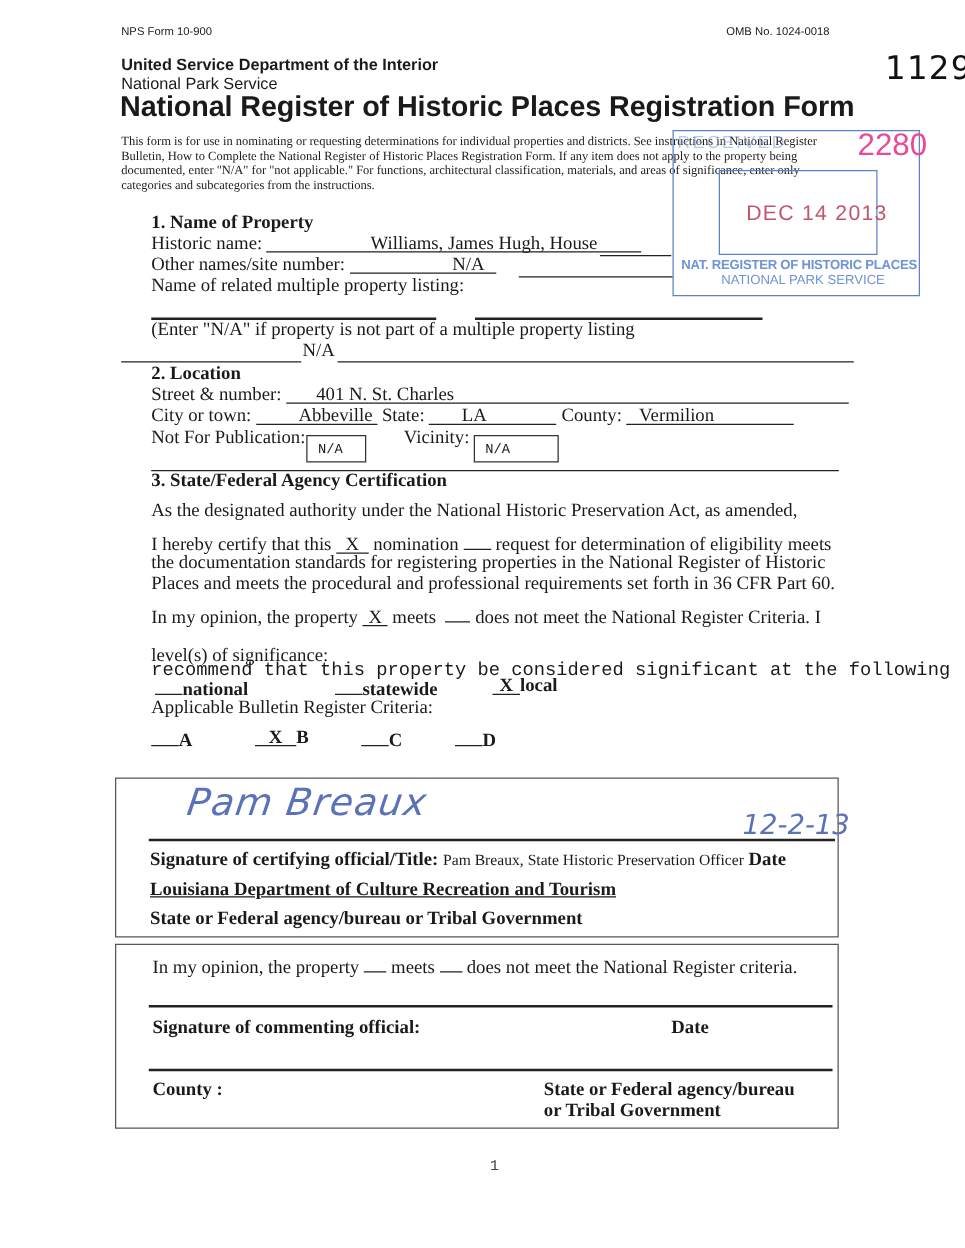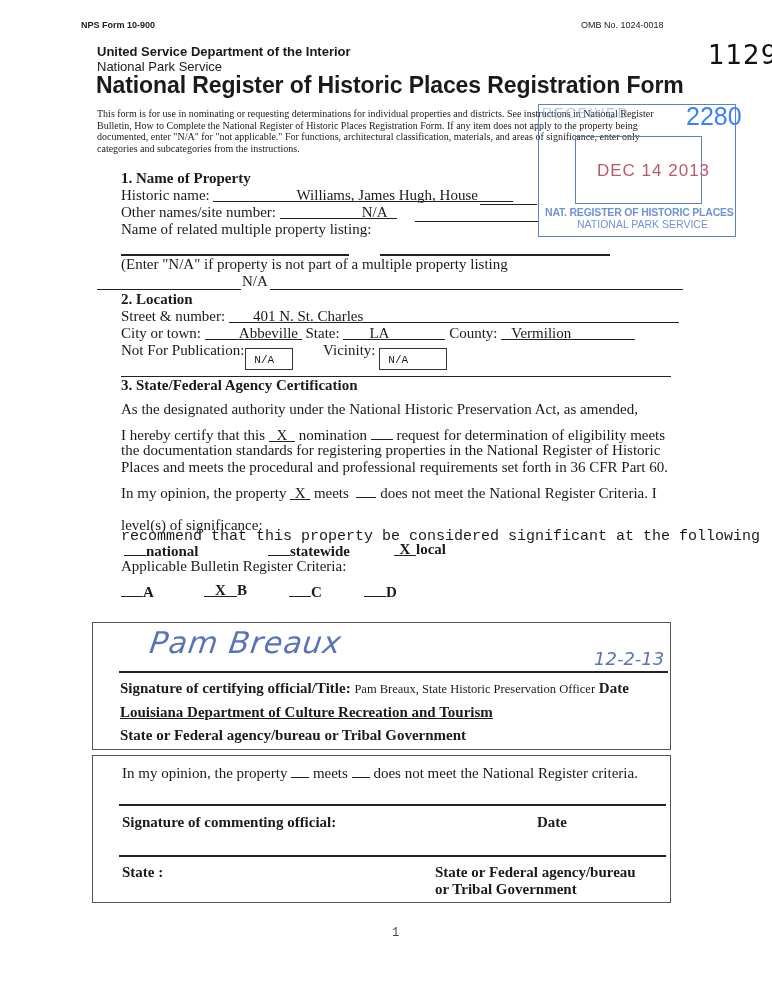--- a/index.html
+++ b/index.html
@@ -20,38 +20,38 @@
   .intro { font-size: 10px; line-height: 11.5px; }
   .box { position: absolute; border: 1px solid #555; }
   .napbox { display: inline-block; border: 1px solid #333; height: 20px; line-height: 22px; font-size: 11px; padding: 0 8px; vertical-align: -8px; }
   .stamp { position: absolute; border: 1.3px solid #5c82c8; color: #5c82c8; }
   .handwriting { font-family: "DejaVu Sans", sans-serif; font-style: italic; color: #5a72b8; }
   .hw-black { font-family: "DejaVu Sans", sans-serif; color: #111; }
 </style>
 </head>
 <body>
 
-<div class="abs sans small" style="left:81px; top:20px;font-weight:bold;">NPS Form 10-900</div>
+<div class="abs sans small" style="left:97px; top:20px;">NPS Form 10-900</div>
 <div class="abs sans small" style="left:581px; top:20px;">OMB No. 1024-0018</div>
 <div class="abs hw-black" style="left:708px; top:40px; font-size:26px; letter-spacing:1px;">1129</div>
 <div class="abs sans b" style="left:97px; top:44px; font-size:13px;">United Service Department of the Interior</div>
 <div class="abs sans" style="left:97px; top:59px; font-size:13px;">National Park Service</div>
 <div class="abs sans b" style="left:96px; top:72px; font-size:23px; letter-spacing:-0.1px;">National Register of Historic Places Registration Form</div>
 
 <div class="abs serif intro" style="left:97px; top:108px; width:592px; white-space:normal; text-align:justify;">
   <div>This form is for use in nominating or requesting determinations for individual properties and districts.  See instructions in National Register</div>
   <div><span>Bulletin, </span><span class="i">How to Complete the National Register of Historic Places Registration Form.</span><span>  If any item does not apply to the property being</span></div>
   <div>documented, enter "N/A" for "not applicable."  For functions, architectural classification, materials, and areas of significance, enter only</div>
   <div>categories and subcategories from the instructions.</div>
 </div>
 
 <div class="stamp" style="left:538px; top:104px; width:196px; height:131px;"></div>
 <div class="stamp" style="left:575px; top:136px; width:125px; height:66px; border-width:1px;"></div>
 <div class="abs sans" style="left:542px; top:105px; font-size:14px; color:#7b9bd6; opacity:0.55; letter-spacing:2px;">RECEIVED</div>
-<div class="abs sans" style="left:686px; top:102px; font-size:25px; color:#3b82f6;">2280</div>
+<div class="abs sans" style="left:686px; top:102px; font-size:25px; color:#ec4899;">2280</div>
 <div class="abs sans" style="left:597px; top:161px; font-size:17px; color:#c0566a; letter-spacing:1px;">DEC 14 2013</div>
 <div class="abs sans b" style="left:545px; top:206px; font-size:10.5px; color:#6f93d4; letter-spacing:-0.2px;">NAT. REGISTER OF HISTORIC PLACES</div>
 <div class="abs sans" style="left:577px; top:218px; font-size:10.5px; color:#6f93d4;">NATIONAL PARK SERVICE</div>
 
 <div class="abs serif b body15" style="left:121px; top:170px;">1.  Name of Property</div>
 
 <div class="abs serif body15" style="left:121px; top:187px;">
   <span>Historic name:</span>
   <span class="blank" style="width:300px; text-align:left; padding-left:0;"><span style="margin-left:83px;">Williams, James Hugh, House</span></span>
 </div>
@@ -119,35 +119,35 @@
 
 <div class="abs serif body15" style="left:121px; top:558px;">Applicable Bulletin Register Criteria:</div>
 
 <div class="abs serif b body15" style="left:121px; top:582px;"><span class="blank" style="width:22px;"></span><span>A</span></div>
 <div class="abs serif b body15" style="left:204px; top:582px;"><span class="blank" style="width:33px;">X</span><span>B</span></div>
 <div class="abs serif b body15" style="left:289px; top:582px;"><span class="blank" style="width:22px;"></span><span>C</span></div>
 <div class="abs serif b body15" style="left:364px; top:582px;"><span class="blank" style="width:22px;"></span><span>D</span></div>
 
 <div class="box" style="left:92px; top:622px; width:577px; height:126px;"></div>
 <div class="abs handwriting" style="left:150px; top:625px; font-size:30px; font-weight:normal; transform:skewX(-8deg); letter-spacing:1px;">Pam Breaux</div>
-<div class="abs handwriting" style="left:594px; top:648px; font-size:18px;">12-2-13</div>
+<div class="abs handwriting" style="left:594px; top:648px; font-size:22px;">12-2-13</div>
 <div class="hline thick" style="left:119px; top:671px; width:549px;"></div>
 <div class="abs serif body15" style="left:120px; top:680px;">
   <span class="b">Signature of certifying official/Title:</span>
   <span style="font-size:12.5px;">Pam Breaux, State Historic Preservation Officer</span>
   <span class="b">Date</span>
 </div>
 <div class="abs serif b body15 u" style="left:120px; top:704px;">Louisiana Department of Culture Recreation and Tourism</div>
 <div class="abs serif b body15" style="left:120px; top:727px;">State or Federal agency/bureau or Tribal Government</div>
 
 <div class="box" style="left:92px; top:755px; width:577px; height:146px;"></div>
 <div class="abs serif body15" style="left:122px; top:763px;">
   <span>In my opinion, the property </span><span class="blank" style="width:18px;"></span><span> meets </span><span class="blank" style="width:18px;"></span><span> does not meet the National Register criteria.</span>
 </div>
 <div class="hline thick" style="left:119px; top:804px; width:547px;"></div>
 <div class="abs serif b body15" style="left:122px; top:814px;">Signature of commenting official:</div>
 <div class="abs serif b body15" style="left:537px; top:814px;">Date</div>
 <div class="hline thick" style="left:119px; top:855px; width:547px;"></div>
-<div class="abs serif b body15" style="left:122px; top:864px;">State :</div>
+<div class="abs serif b body15" style="left:122px; top:864px;">County :</div>
 <div class="abs serif b body15" style="left:435px; top:864px;">State or Federal agency/bureau</div>
 <div class="abs serif b body15" style="left:435px; top:881px;">or Tribal Government</div>
 
 <div class="abs mono" style="left:392px; top:926px; font-size:12px; color:#444;">1</div>
 
 </body></html>

